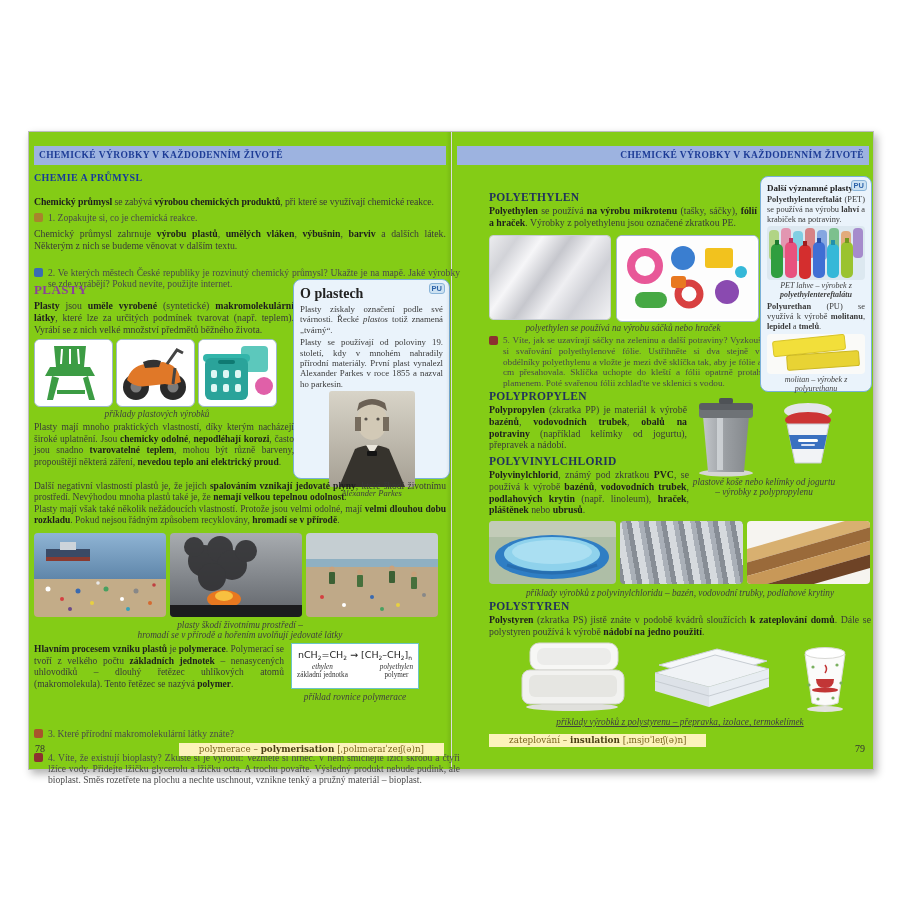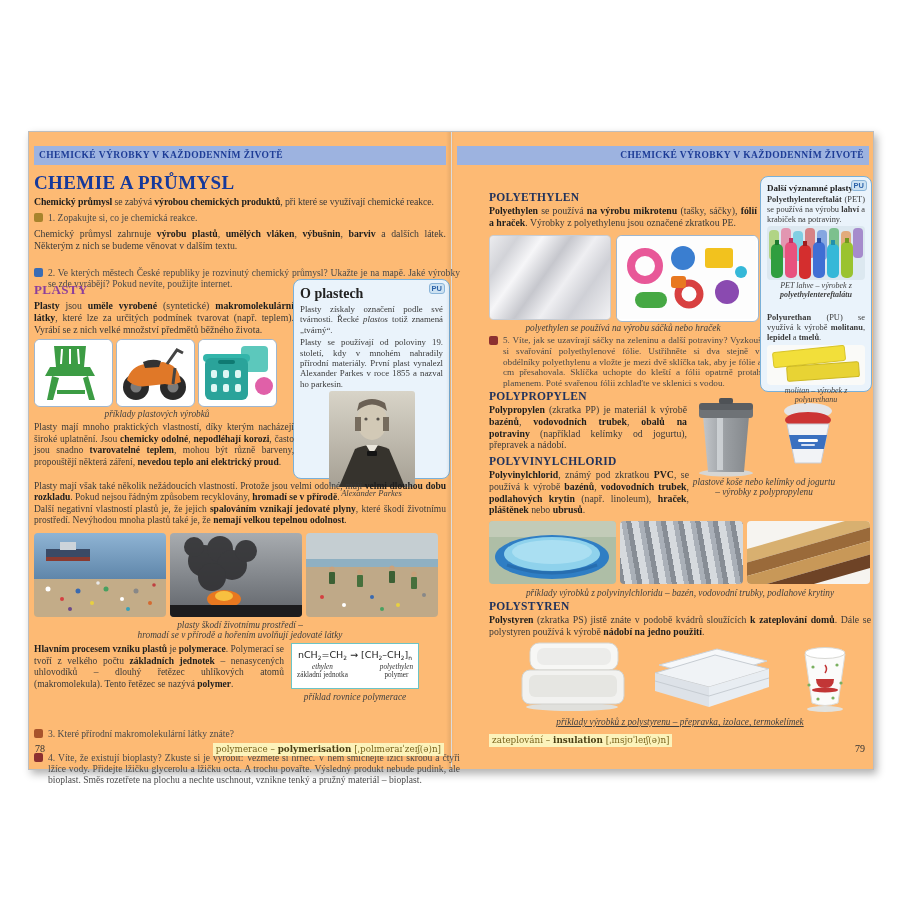--- a/index.html
+++ b/index.html
@@ -1,23 +1,23 @@
 <!DOCTYPE html>
 <html><head>
 <meta charset="utf-8">
 <style>
   html,body{margin:0;padding:0;background:#ffffff;}
   body{width:900px;height:900px;position:relative;font-family:"Liberation Serif","DejaVu Serif",serif;color:#3a3a3a;}
-  .spread{position:absolute;left:28px;top:131px;width:844px;height:637px;background:#fdba74;border:1px solid #bdbdbd;box-shadow:3px 4px 8px rgba(0,0,0,.30);display:flex;}
+  .spread{position:absolute;left:28px;top:131px;width:844px;height:637px;background:#84cc16;border:1px solid #bdbdbd;box-shadow:3px 4px 8px rgba(0,0,0,.30);display:flex;}
   .page{position:relative;width:422px;height:637px;}
   .pl{border-right:1px solid #e6e6e6;}
   .spine{position:absolute;left:417px;top:0;width:8px;height:100%;background:linear-gradient(90deg,rgba(0,0,0,0),rgba(0,0,0,.07),rgba(0,0,0,0));pointer-events:none;}
   .abs{position:absolute;}
   .hbar{height:19px;background:#9db3e0;color:#1d3c96;font-weight:bold;font-size:9.5px;line-height:19px;letter-spacing:.4px;}
-  .tl{font-size:19px;font-weight:bold;color:#16399b;letter-spacing:.4px;}
+  .tl{font-size:10px;font-weight:bold;color:#16399b;letter-spacing:.4px;}
   .rtl{font-size:13px;font-weight:bold;color:#2b55a5;letter-spacing:.4px;}
   .ph{font-size:13px;font-weight:bold;color:#8c3f9b;letter-spacing:.4px;}
   .hsub{font-size:11.5px;font-weight:bold;color:#22335c;letter-spacing:.3px;}
   .para{font-size:9.8px;line-height:11.8px;text-align:justify;color:#3a3a3a;}
   .para .b{color:#1e1e1e;}
   .b{font-weight:bold;}
   .i{font-style:italic;}
   .s{font-size:.62em;vertical-align:-.28em;}
   .nowrap{white-space:nowrap;letter-spacing:-.1px;}
   .sm{font-size:9.5px;line-height:11.4px;}
@@ -37,21 +37,21 @@
   .pimg{width:86px;height:96px;margin:2px auto 1px;border-radius:3px;overflow:hidden;}
   .sb p{font-size:8.4px;line-height:9.8px;}
   .sbt{font-size:9px;}
   .simg{width:98px;height:54px;margin:1px auto 1px;border-radius:4px;overflow:hidden;}
   .simg2{height:40px;}
   .scap{font-size:8px;line-height:9px;}
   .formula{border:1px solid #6cc4c6;background:#fff;text-align:center;box-sizing:border-box;}
   .eq{font-size:9.5px;color:#222;margin-top:5px;font-family:"DejaVu Sans","Liberation Sans",sans-serif;}
   .lbl{display:flex;justify-content:space-between;padding:2px 5px 0;font-size:7.2px;line-height:8.2px;color:#333;}
   .lcol{text-align:center;}
-  .vocab{background:#fcf3bb;font-size:8.8px;line-height:10.5px;color:#7a651e;padding:1px 3px;font-family:"DejaVu Serif",serif;display:inline-block;}
+  .vocab{background:#fcf3bb;font-size:8.8px;line-height:10.5px;color:#7a651e;padding:1px 20px;font-family:"DejaVu Serif",serif;display:inline-block;}
   .vocab .b{color:#4a3f14;}
   .pnum{font-size:10px;color:#333;}
   svg{display:block;}
 </style>
 </head>
 <body>
 
 <div class="spread">
 
   <div class="page pl">
@@ -153,22 +153,22 @@
             <rect x="24" y="44" width="6" height="8" rx="2"></rect>
             <rect x="36" y="44" width="6" height="8" rx="2"></rect>
         </g>
       </svg>
     </div>
     <div class="abs cap" style="left:5px;top:277px;width:246px;">příklady plastových výrobků</div>
 
     <div class="abs para" style="left:5px;top:290px;width:260px;font-size:9.5px;line-height:11.5px;"><span>Plasty mají mnoho praktických vlastností, díky kterým nacházejí široké uplatnění. Jsou </span><span class="b">chemicky odolné</span><span>, </span><span class="b">nepodléhají korozi</span><span>, často jsou snadno </span><span class="b">tvarovatelné teplem</span><span>, mohou být různě barveny, propouštějí některá záření, </span><span class="b">nevedou teplo ani elektrický proud</span><span>.</span></div>
 
     <div class="abs" style="left:5px;top:349px;width:412px;">
+      <div class="para sm"><span>Další negativní vlastností plastů je, že jejich </span><span class="b">spalováním vznikají jedovaté plyny</span><span>, které škodí životnímu prostředí. Nevýhodou mnoha plastů také je, že </span><span class="b">nemají velkou tepelnou odolnost</span><span>.</span></div>
       <div class="para sm"><span>Plasty mají však také několik nežádoucích vlastností. Protože jsou velmi odolné, mají </span><span class="b">velmi dlouhou dobu rozkladu</span><span>. Pokud nejsou řádným způsobem recyklovány, </span><span class="b">hromadí se v přírodě</span><span>.</span></div>
-      <div class="para sm"><span>Další negativní vlastností plastů je, že jejich </span><span class="b">spalováním vznikají jedovaté plyny</span><span>, které škodí životnímu prostředí. Nevýhodou mnoha plastů také je, že </span><span class="b">nemají velkou tepelnou odolnost</span><span>.</span></div>
     </div>
 
     <div class="abs photo" style="left:5px;top:401px;width:132px;height:84px;">
       <svg width="132" height="84" viewBox="0 0 132 84">
         <defs>
             <linearGradient id="gsea" x1="0" y1="0" x2="0" y2="1">
               <stop offset="0" stop-color="#8fb4d4"></stop>
               <stop offset="1" stop-color="#5f86aa"></stop>
             </linearGradient>
           </defs>
@@ -438,21 +438,21 @@
             <rect x="46" y="16" width="12" height="36" rx="5" fill="#3f6fd4"></rect>
               <rect x="50" y="12" width="4" height="5" fill="#2a4fa8"></rect>
             <rect x="60" y="18" width="12" height="34" rx="5" fill="#35b8d8"></rect>
               <rect x="64" y="14" width="4" height="5" fill="#2290ac"></rect>
             <rect x="74" y="16" width="12" height="36" rx="5" fill="#9ac32f"></rect>
               <rect x="78" y="12" width="4" height="5" fill="#74981e"></rect>
           </g>
         </svg>
       </div>
       <div class="cap scap"><span class="i">PET lahve – výrobek z </span><span class="b i">polyethylentereftalátu</span></div>
-      <p style="margin-top:14px;"><span class="b">Polyurethan</span><span> (PU) se využívá k výrobě </span><span class="b">molitanu</span><span>, </span><span class="b">lepidel</span><span> a </span><span class="b">tmelů</span><span>.</span></p>
+      <p style="margin-top:3px;"><span class="b">Polyurethan</span><span> (PU) se využívá k výrobě </span><span class="b">molitanu</span><span>, </span><span class="b">lepidel</span><span> a </span><span class="b">tmelů</span><span>.</span></p>
       <div class="simg simg2">
         <svg width="98" height="40" viewBox="0 0 98 40">
           <rect width="98" height="40" fill="#fafaf8"></rect>
           <rect x="6" y="4" width="72" height="15" rx="2" fill="#f2df3a" stroke="#d8c428" transform="rotate(-6 42 11)"></rect>
           <rect x="20" y="19" width="72" height="15" rx="2" fill="#e8d334" stroke="#ccb822" transform="rotate(-4 56 26)"></rect>
         </svg>
       </div>
       <div class="cap scap"><span class="i">molitan – výrobek z polyurethanu</span></div>
     </div>
 

